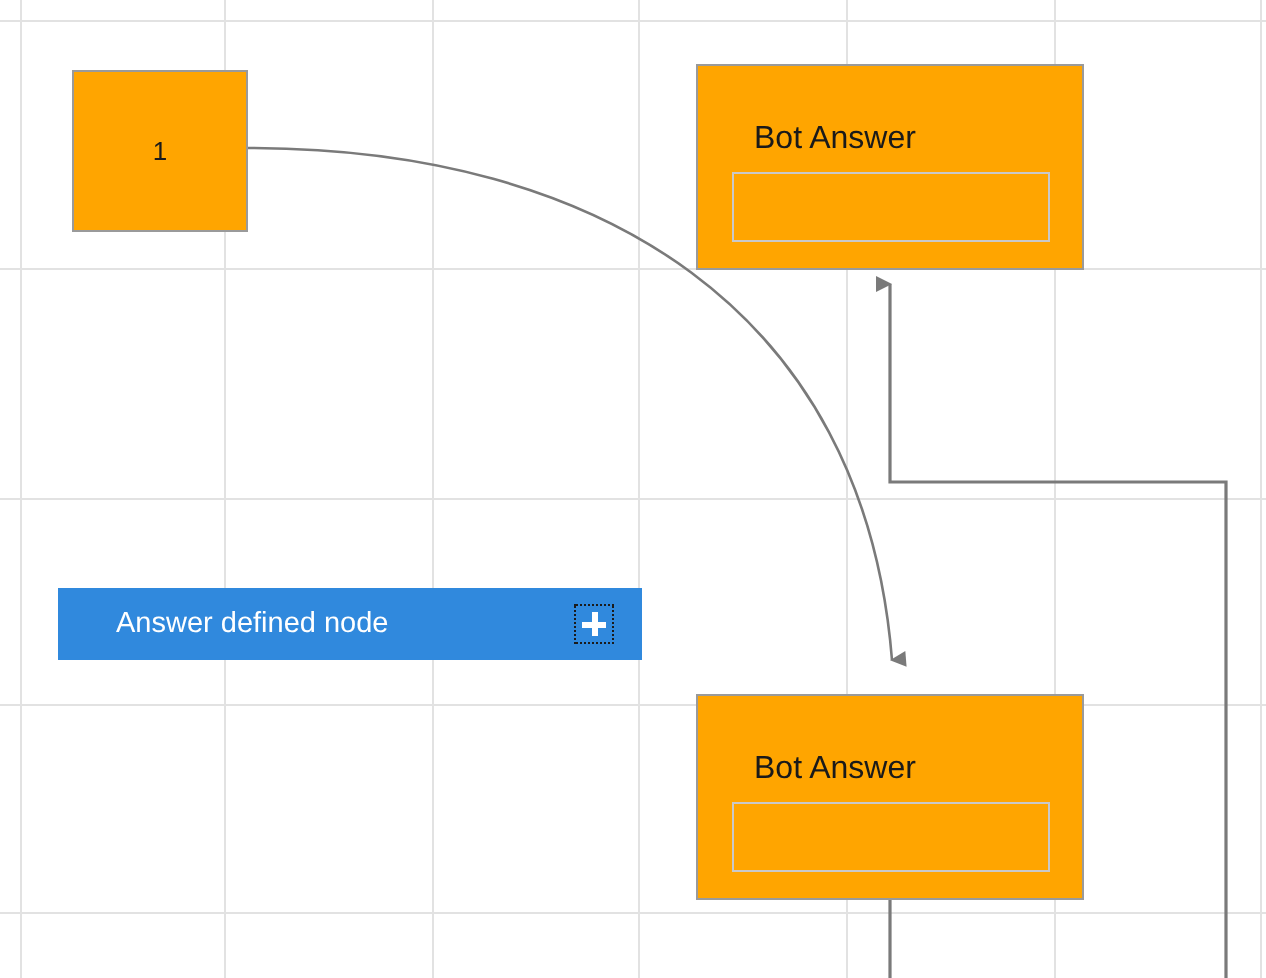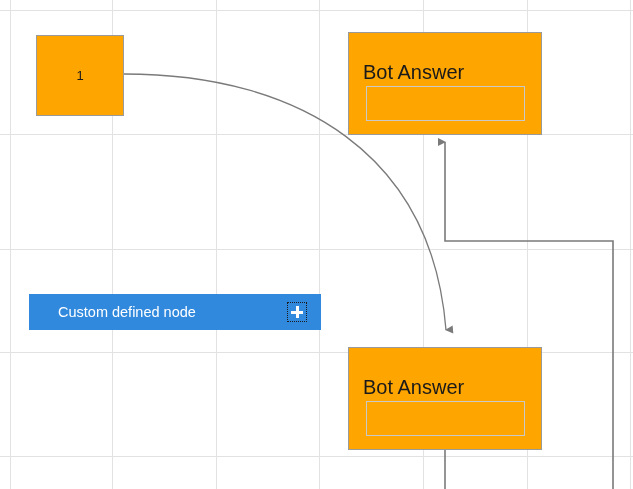--- a/index.html
+++ b/index.html
@@ -77,24 +77,24 @@
   #node-bot-1 {
     left: 348px;
     top: 32px;
   }
   #node-bot-2 {
     left: 348px;
     top: 347px;
   }
   .node-title {
     position: absolute;
-    left: 14px;
+    left: 28px;
     top: 29px;
     color: #1a1a1a;
-    font-size: 20px;
+    font-size: 16px;
     line-height: 1;
     white-space: nowrap;
   }
   .node-slot {
     position: absolute;
     left: 17px;
     top: 53px;
     width: 159px;
     height: 35px;
     box-sizing: border-box;
@@ -195,17 +195,17 @@
     <div class="node-title">Bot Answer</div>
     <div class="node-slot" style="border-color: rgb(201, 201, 201);"></div>
   </div>
 
   <div class="node node-bot" id="node-bot-2" style="left: 348px; top: 347px; width: 194px; height: 103px; background: rgb(255, 165, 0); border-color: rgb(154, 154, 154);">
     <div class="node-title">Bot Answer</div>
     <div class="node-slot" style="border-color: rgb(201, 201, 201);"></div>
   </div>
 
   <div id="custom-node-bar" style="left: 29px; top: 294px; width: 292px; height: 36px; background: rgb(48, 137, 221);">
-    <span class="bar-label">Custom defined node</span>
+    <span class="bar-label">Answer defined node</span>
     <span class="plus-icon"></span>
   </div>
 
 </div>
 
 </body></html>

